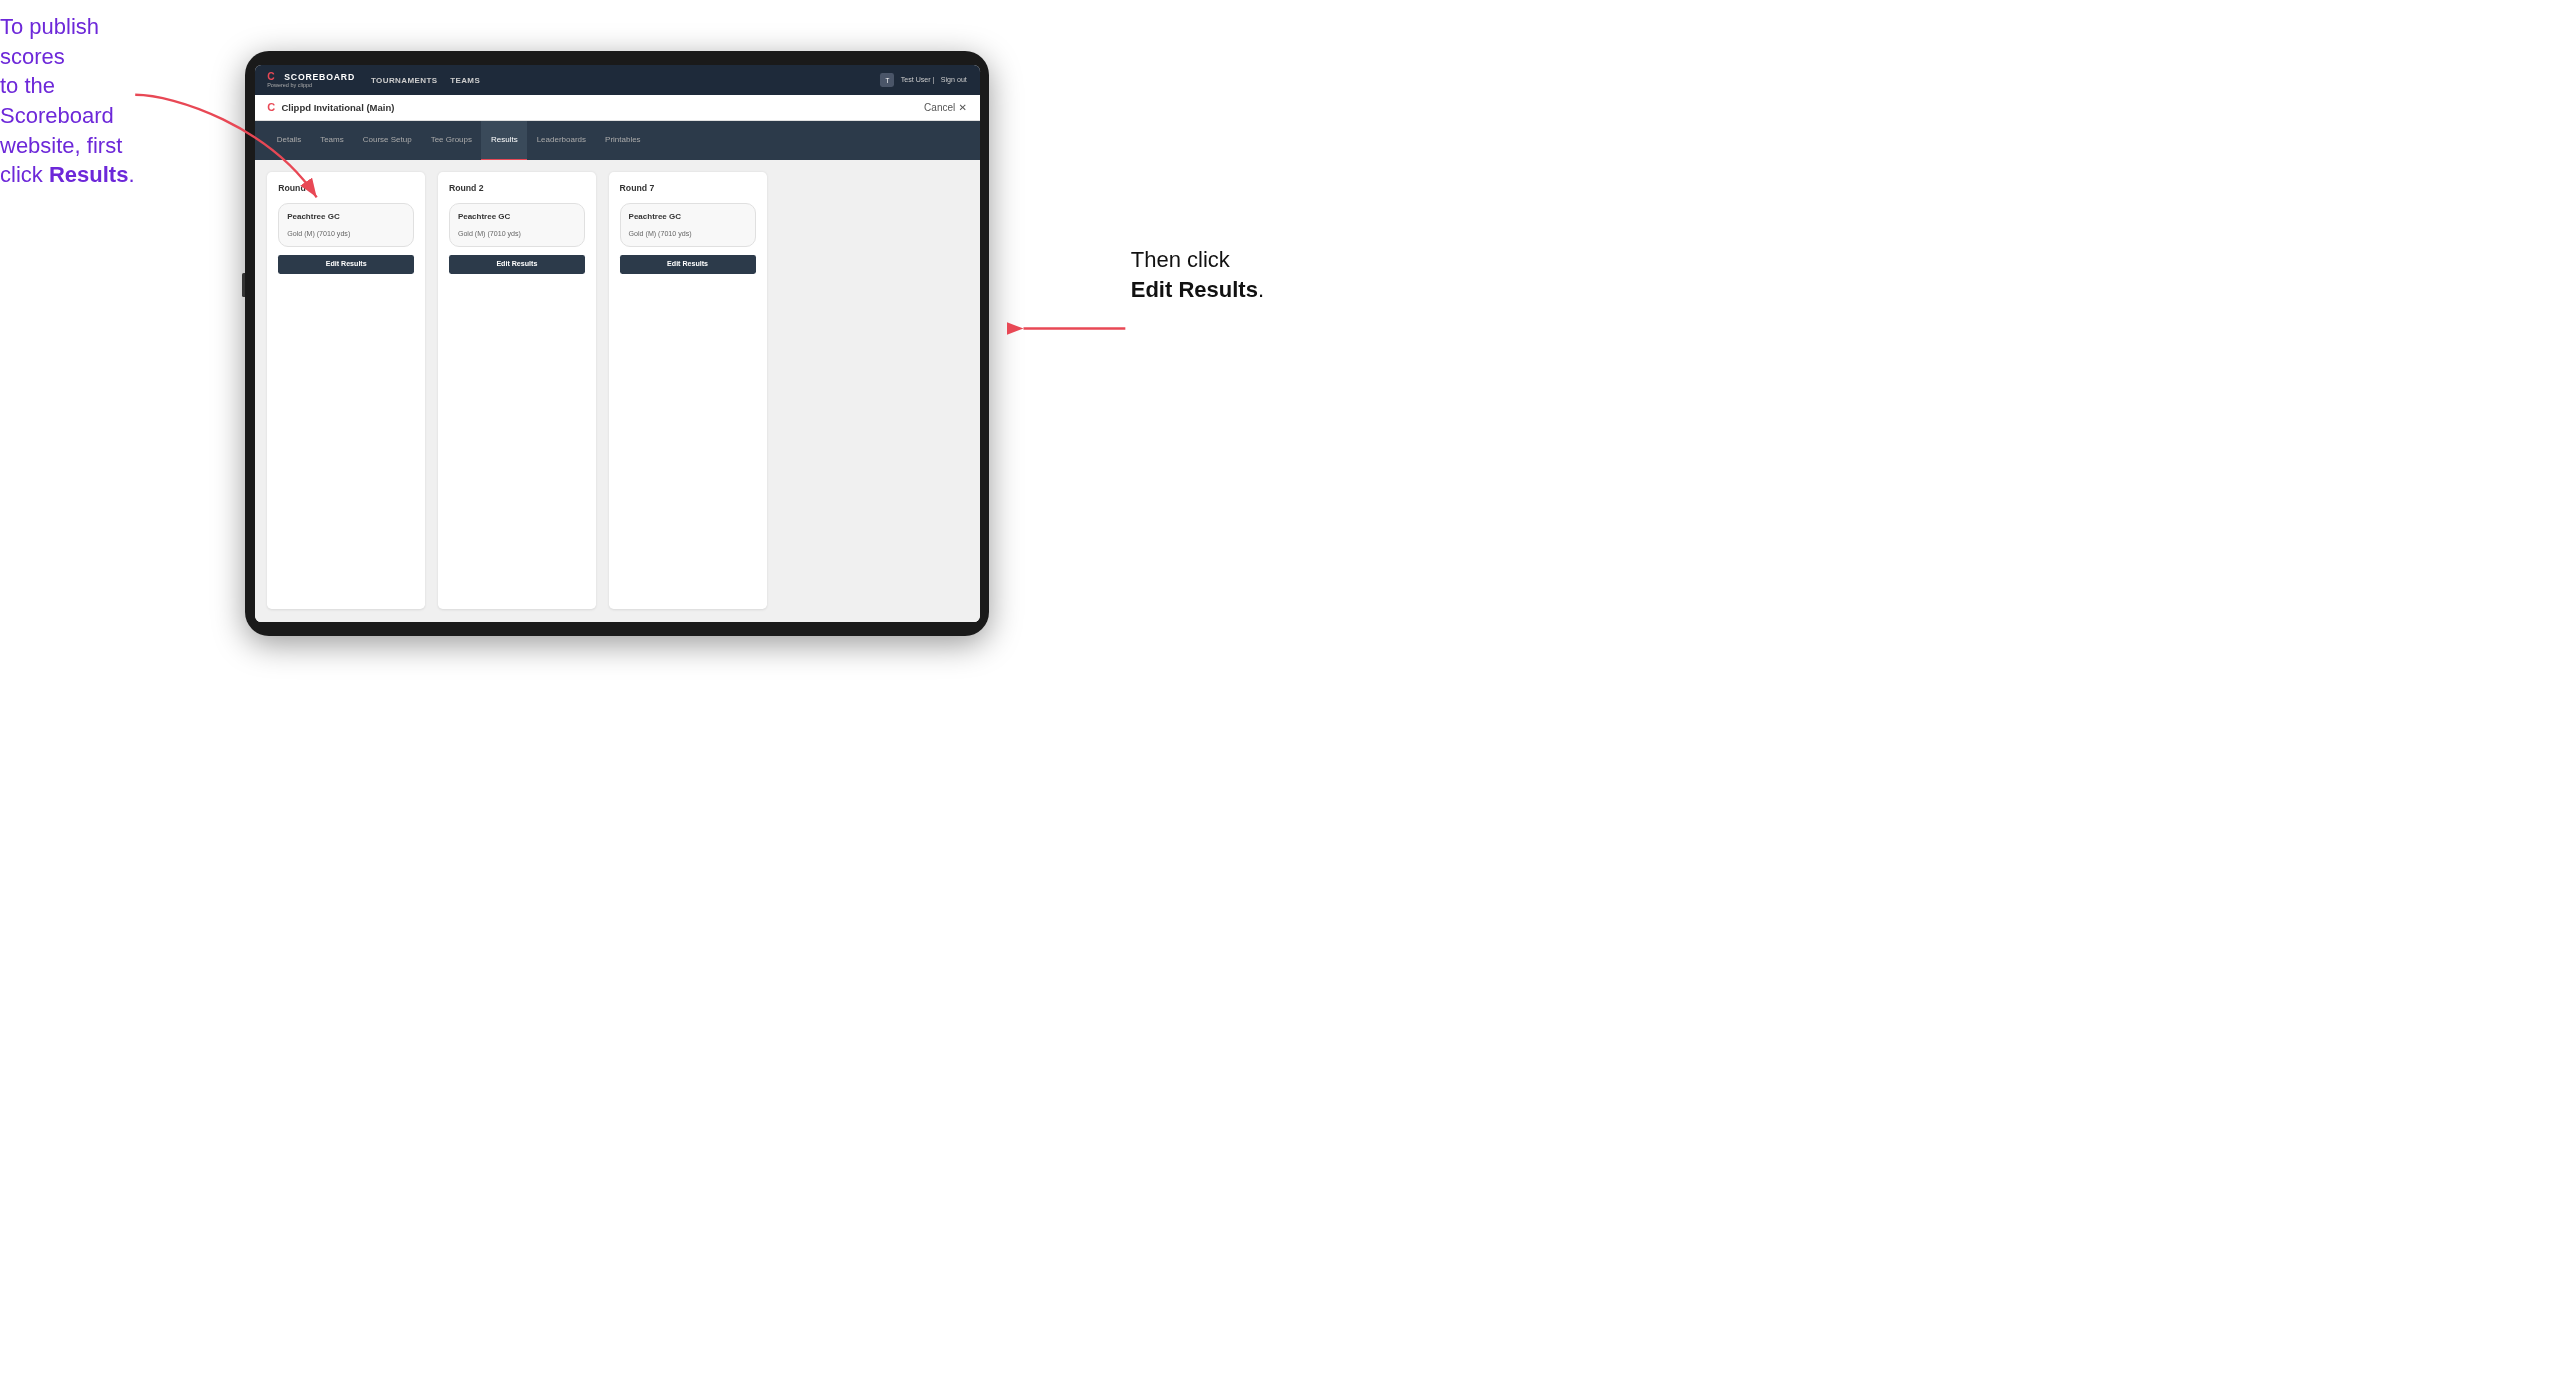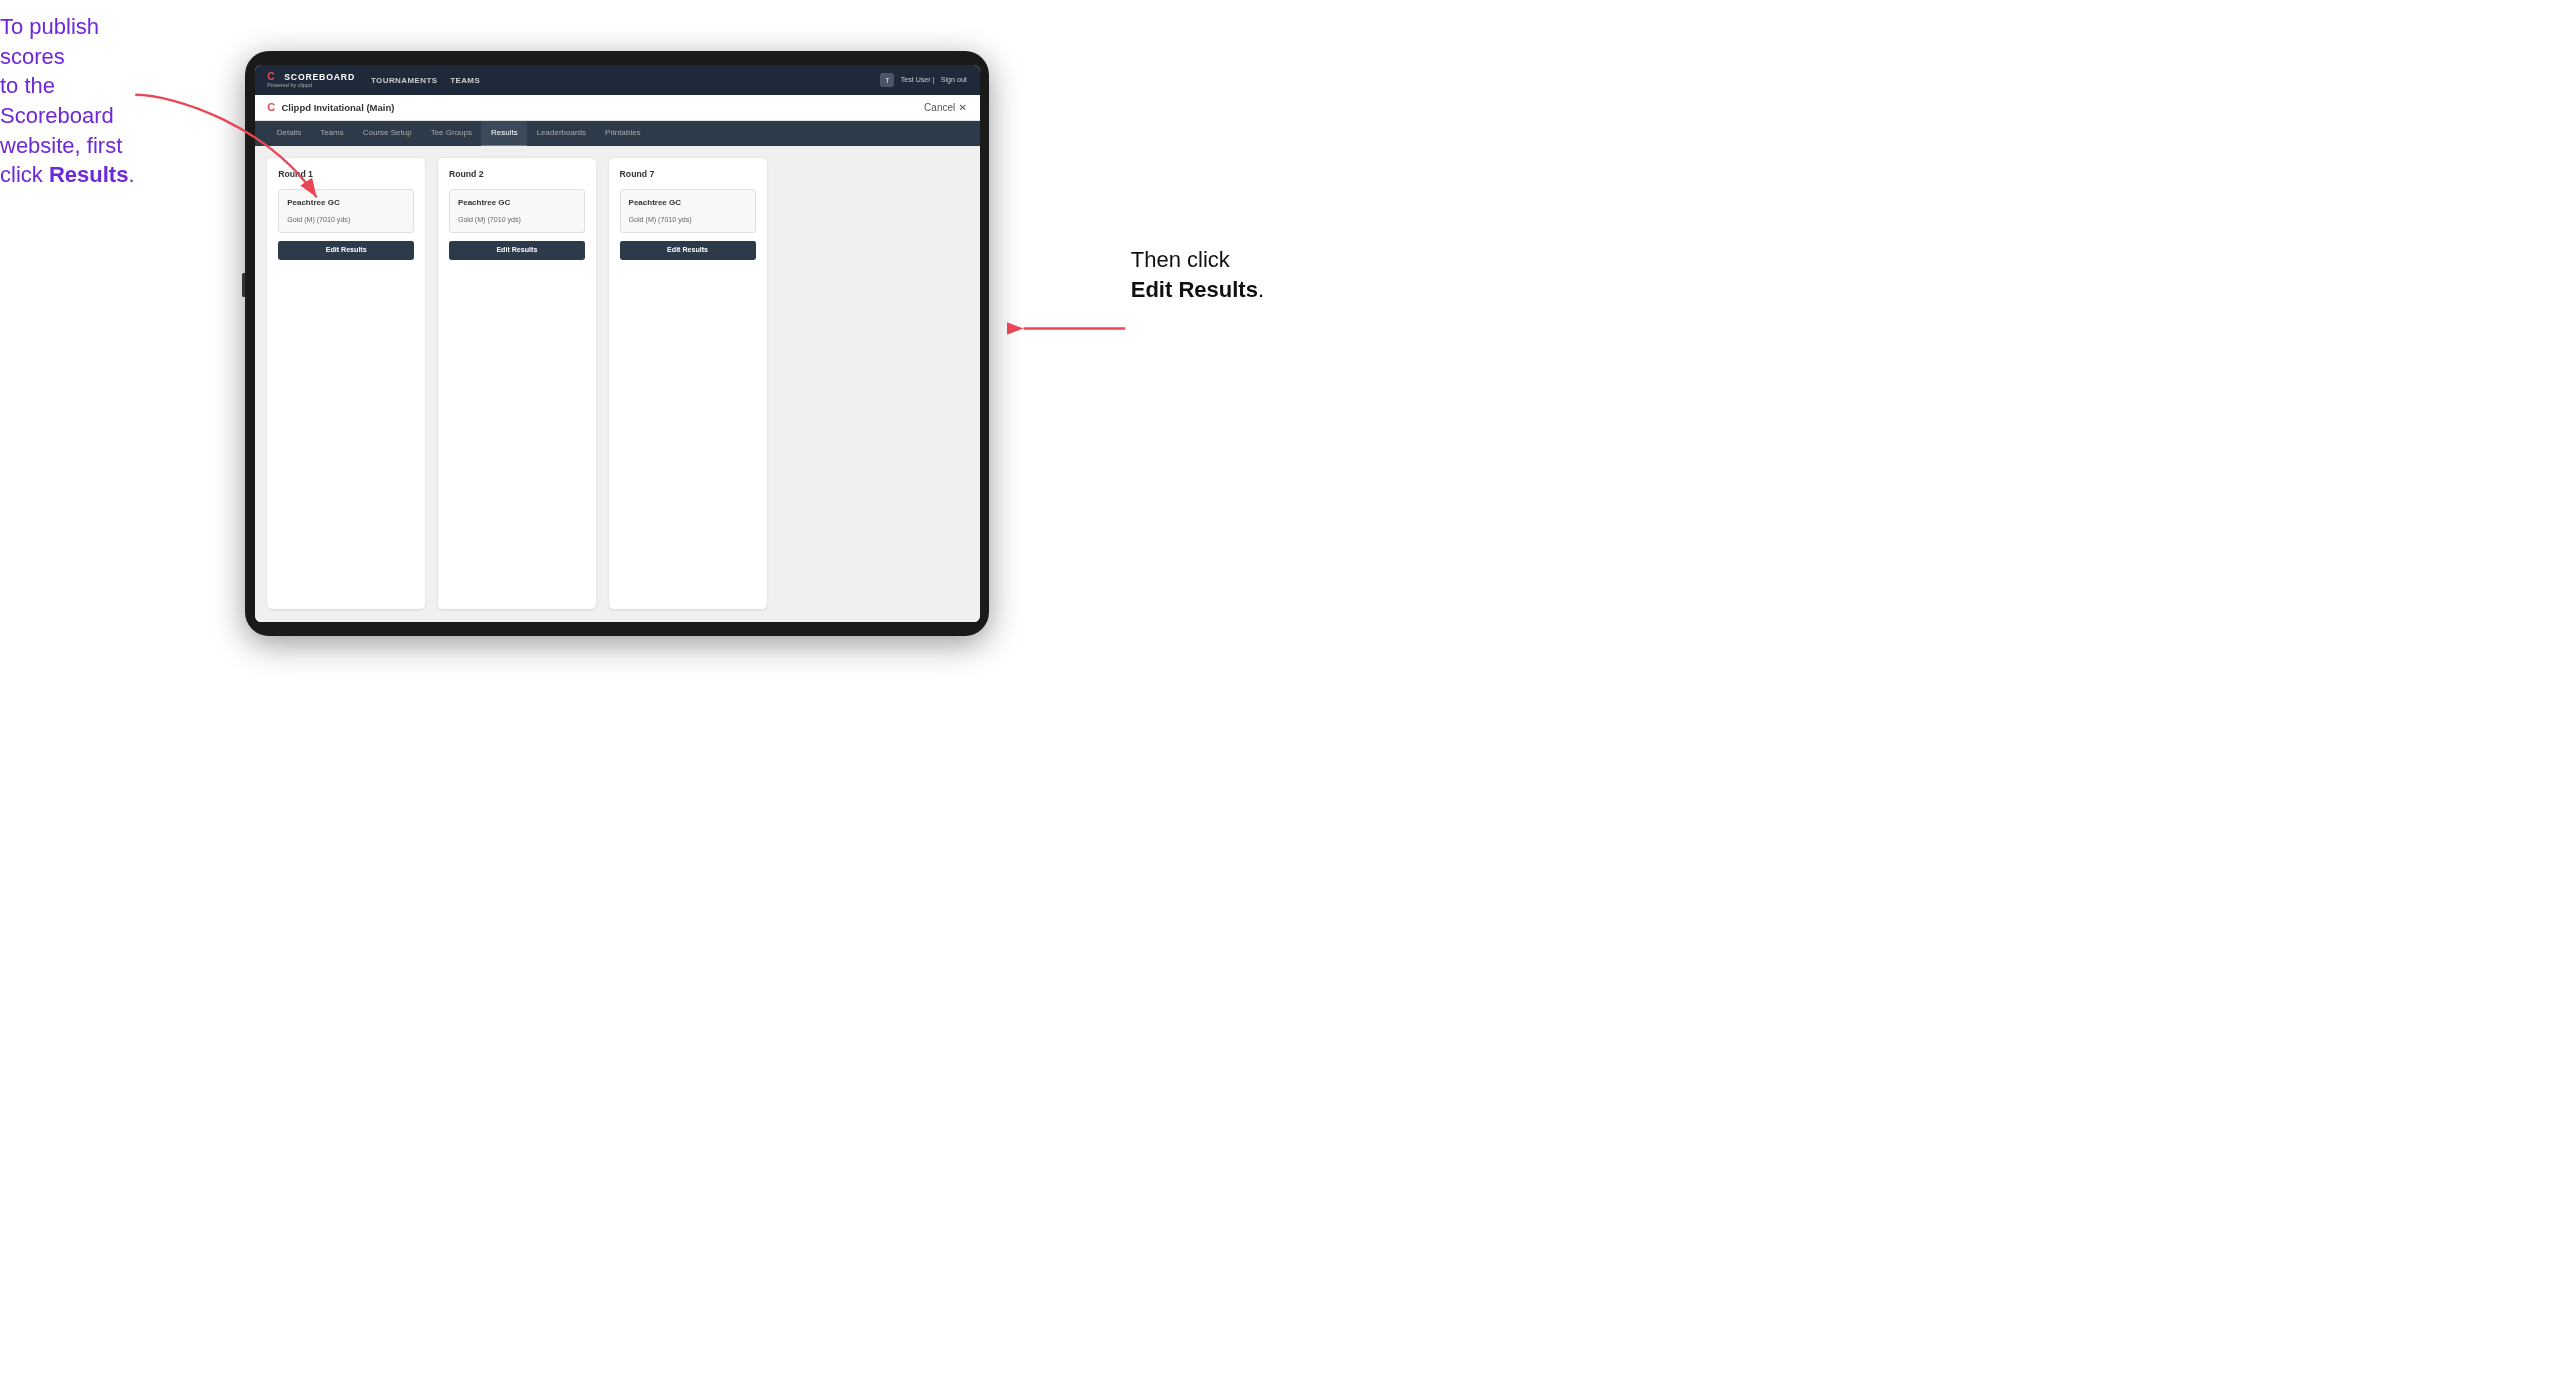--- a/index.html
+++ b/index.html
@@ -176,21 +176,21 @@
       display: flex;
       align-items: center;
       gap: 3.2px;
     }
 
     
     .tab-bar {
       background: #2c3a4a;
       display: flex;
       padding: 0 12.7px;
-      height: 25px;
+      height: 39px;
     }
 
     .tab-item {
       color: #aaa;
       font-size: 8px;
       padding: 0 9.5px;
       display: flex;
       align-items: center;
       cursor: pointer;
       border-bottom: 1.6px solid transparent;
@@ -223,21 +223,21 @@
     .round-title {
       font-size: 8.7px;
       font-weight: 700;
       color: #333;
       margin-bottom: 9.5px;
     }
 
     .course-card {
       background: #f8f8f8;
       border: 0.8px solid #e0e0e0;
-      border-radius: 3px;
+      border-radius: 10px;
       padding: 8px;
       margin-bottom: 8px;
     }
 
     .course-name {
       font-size: 8px;
       font-weight: 600;
       color: #333;
     }
 

